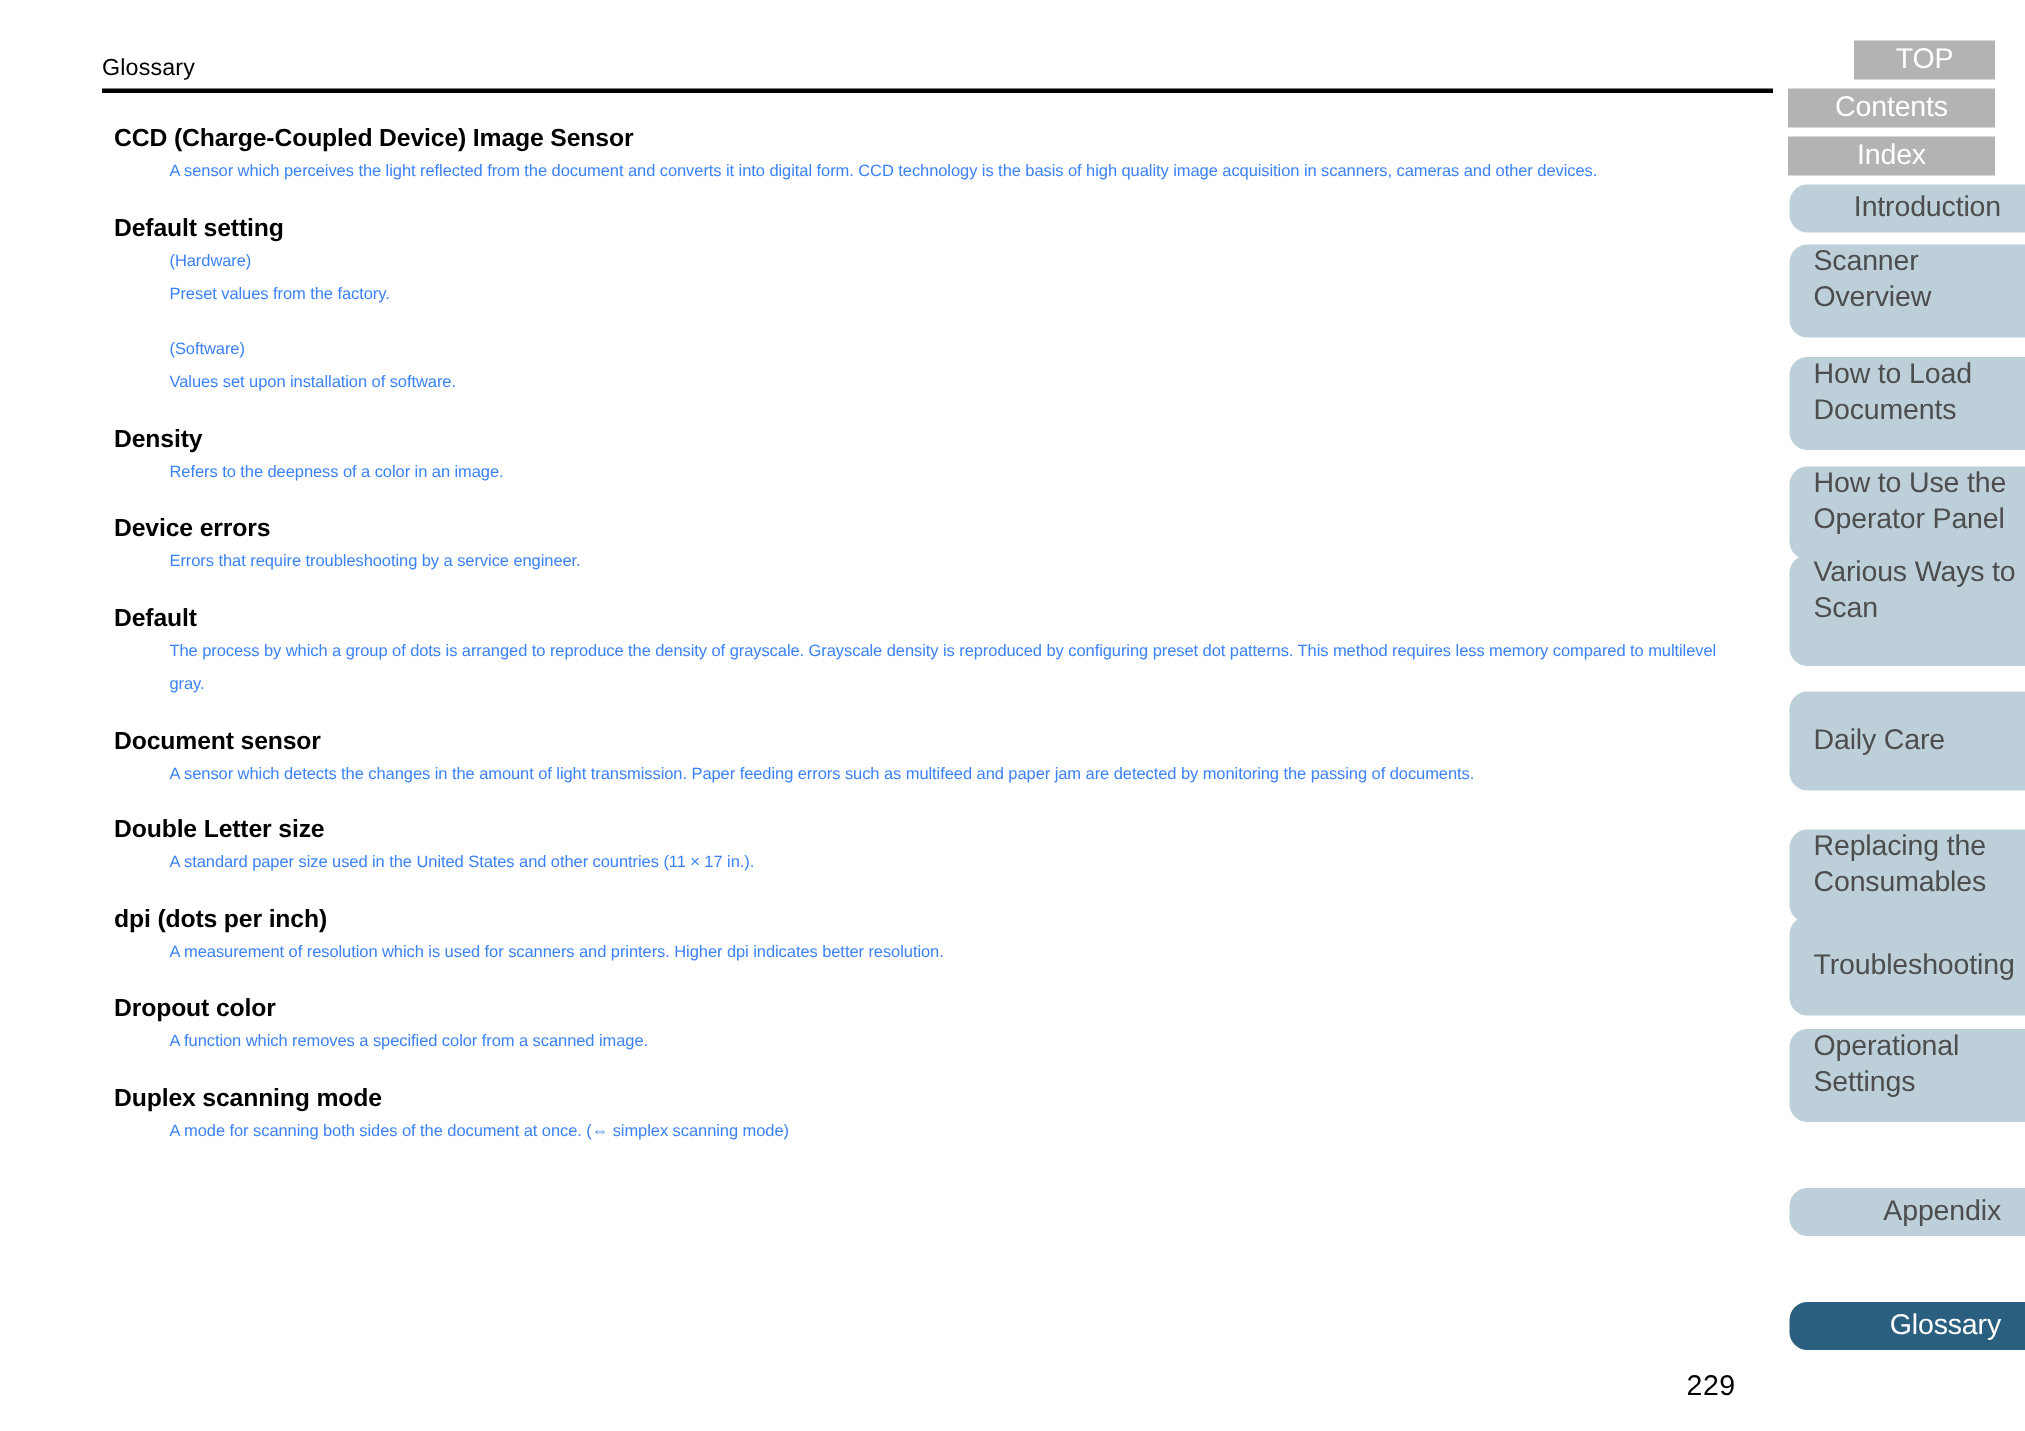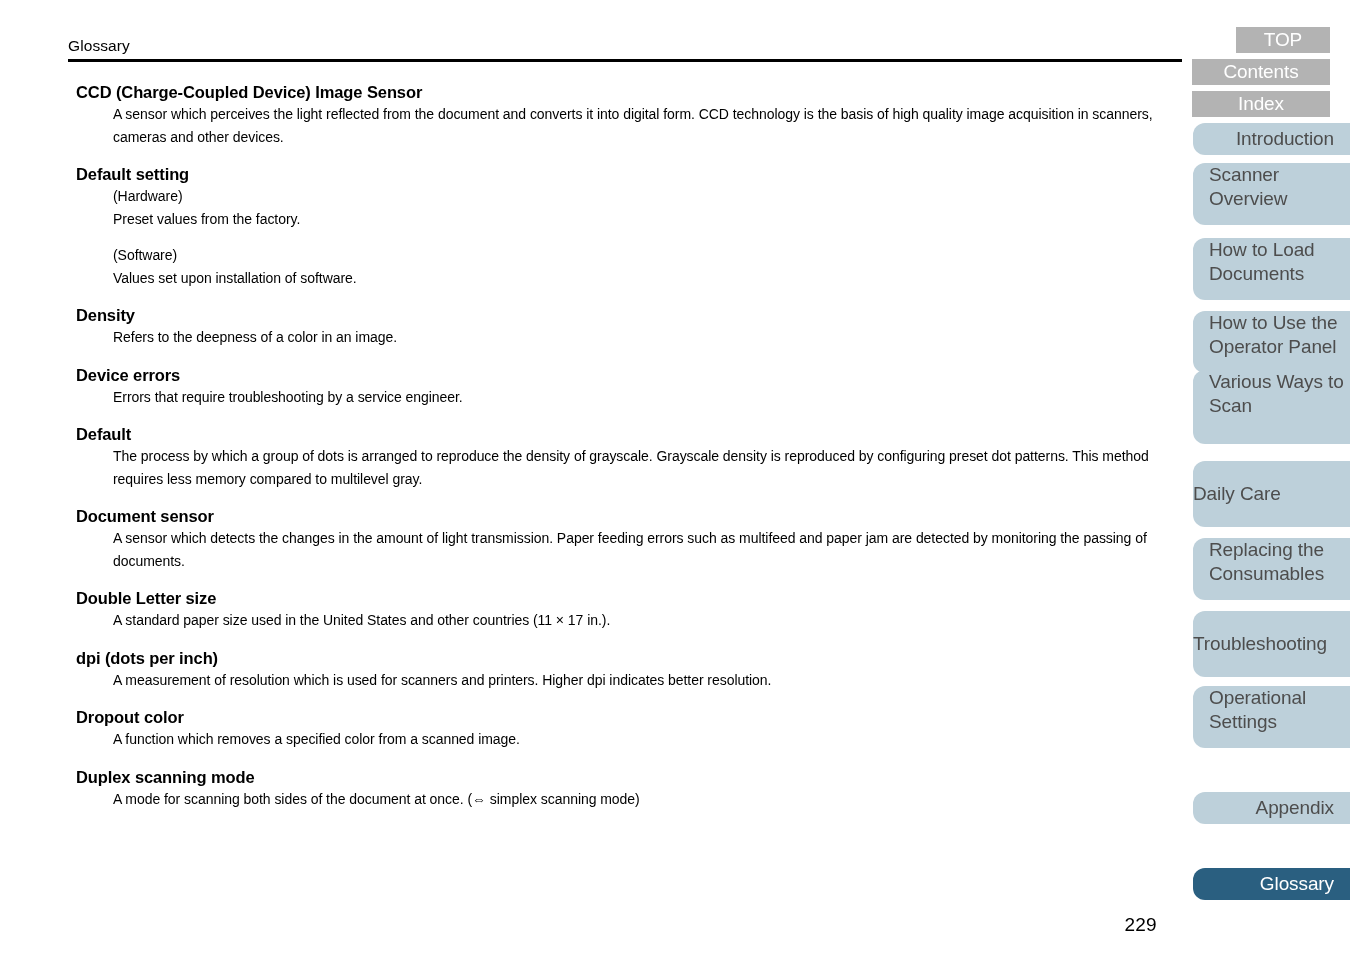--- a/index.html
+++ b/index.html
@@ -59,23 +59,23 @@
     font-size: 16.5px;
     font-weight: bold;
     line-height: 21px;
     color: #000;
     letter-spacing: -0.1px;
   }
   .entry-defs {
     padding-left: 37px;
   }
   .entry-def {
-    font-size: 14px;
+    font-size: 11px;
     line-height: 22.5px;
-    color: #000000;
+    color: #3b82f6;
     letter-spacing: -0.05px;
   }
   .entry-def.spaced { margin-top: 14px; }
 
   #page-number {
     position: absolute;
     right: 28px;
     bottom: 18px;
     font-size: 19px;
     color: #000;
@@ -127,20 +127,21 @@
     left: 8px;
   }
   .tab.blue.two-line {
     align-items: flex-start;
     justify-content: flex-start;
     padding-left: 16px;
     padding-right: 6px;
   }
   .tab.blue.one-line {
     justify-content: flex-start;
+    padding-left: 16px;
   }
   .tab.blue.right-align {
     justify-content: flex-end;
     padding-right: 16px;
     padding-left: 6px;
   }
 
   
   .tab.active {
     background: #2a5f80;
@@ -250,21 +251,21 @@
     </div>
     <div class="tab blue two-line" style="top: 311px; height: 62px;">
       <span class="tab-text">How to Use the<br>Operator Panel</span>
     </div>
     <div class="tab blue two-line" style="top: 370px; height: 74px;">
       <span class="tab-text">Various Ways to<br>Scan</span>
     </div>
     <div class="tab blue one-line" style="top: 461px; height: 66px;">
       <span class="tab-text">Daily Care</span>
     </div>
-    <div class="tab blue two-line" style="top: 538px; height: 62px;">
+    <div class="tab blue two-line" style="top: 553px; height: 62px;">
       <span class="tab-text">Replacing the<br>Consumables</span>
     </div>
     <div class="tab blue one-line" style="top: 611px; height: 66px;">
       <span class="tab-text">Troubleshooting</span>
     </div>
     <div class="tab blue two-line" style="top: 686px; height: 62px;">
       <span class="tab-text">Operational<br>Settings</span>
     </div>
     <div class="tab blue right-align" style="top: 792px; height: 32px;">
       <span class="tab-text">Appendix</span>

